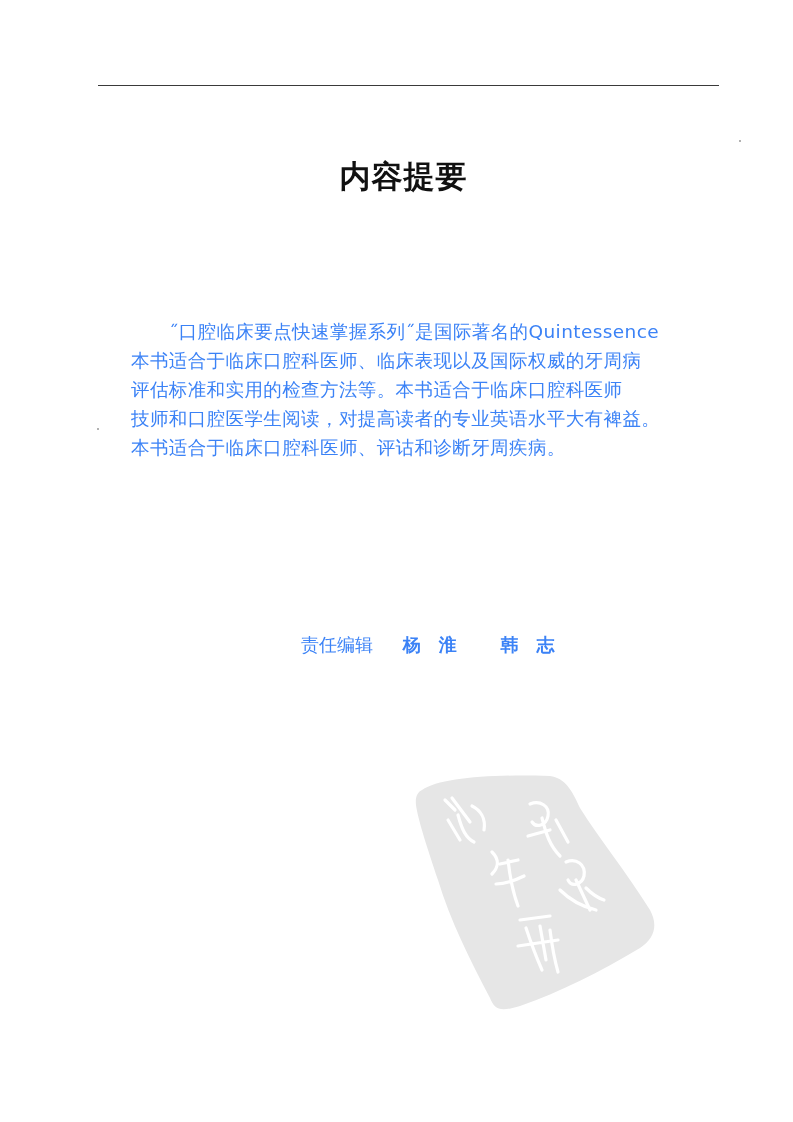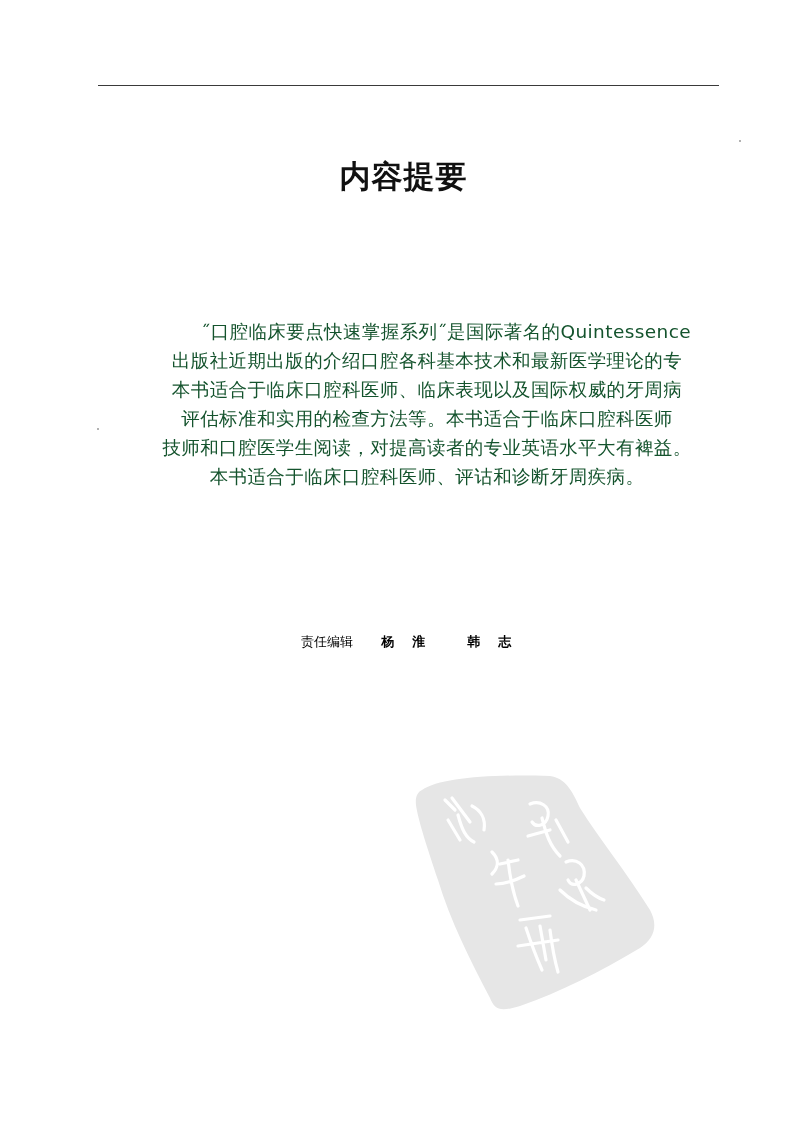--- a/index.html
+++ b/index.html
@@ -37,37 +37,36 @@
       padding-left: 10px;
       box-sizing: border-box;
     }
     .summary {
       position: absolute;
       left: 131px;
       top: 317px;
       width: 592px;
       font-size: 18.5px;
       line-height: 29px;
-      color: #14532d;
-      text-align: center;
+      color: #3b82f6;
     }
     .summary .line {
       display: block;
       white-space: nowrap;
       letter-spacing: 0.4px;
     }
     .summary .line.first {
       padding-left: 38px;
     }
     .editor-row {
       position: absolute;
       left: 301px;
       top: 633px;
-      font-size: 13px;
-      color: #000000;
+      font-size: 18px;
+      color: #3b82f6;
       white-space: nowrap;
     }
     .editor-label {
       display: inline-block;
       margin-right: 24px;
       letter-spacing: 0px;
     }
     .editor-name {
       display: inline-block;
       font-family: "DejaVu Serif", "Liberation Serif", serif;
@@ -92,21 +91,20 @@
   </style>
 </head>
 <body>
 
 <div class="header-rule"></div>
 
 <h1 class="page-title">内容提要</h1>
 
 <div class="summary">
   <span class="line first">˝口腔临床要点快速掌握系列˝是国际著名的Quintessence</span>
-  <span class="line">出版社近期出版的介绍口腔各科基本技术和最新医学理论的专</span>
   <span class="line">本书适合于临床口腔科医师、临床表现以及国际权威的牙周病</span>
   <span class="line">评估标准和实用的检查方法等。本书适合于临床口腔科医师</span>
   <span class="line">技师和口腔医学生阅读，对提高读者的专业英语水平大有裨益。</span>
   <span class="line">本书适合于临床口腔科医师、评诂和诊断牙周疾病。</span>
 </div>
 
 <div class="editor-row">
   <span class="editor-label">责任编辑</span>
   <span class="editor-name">杨淮</span>
   <span class="editor-name">韩志</span>

